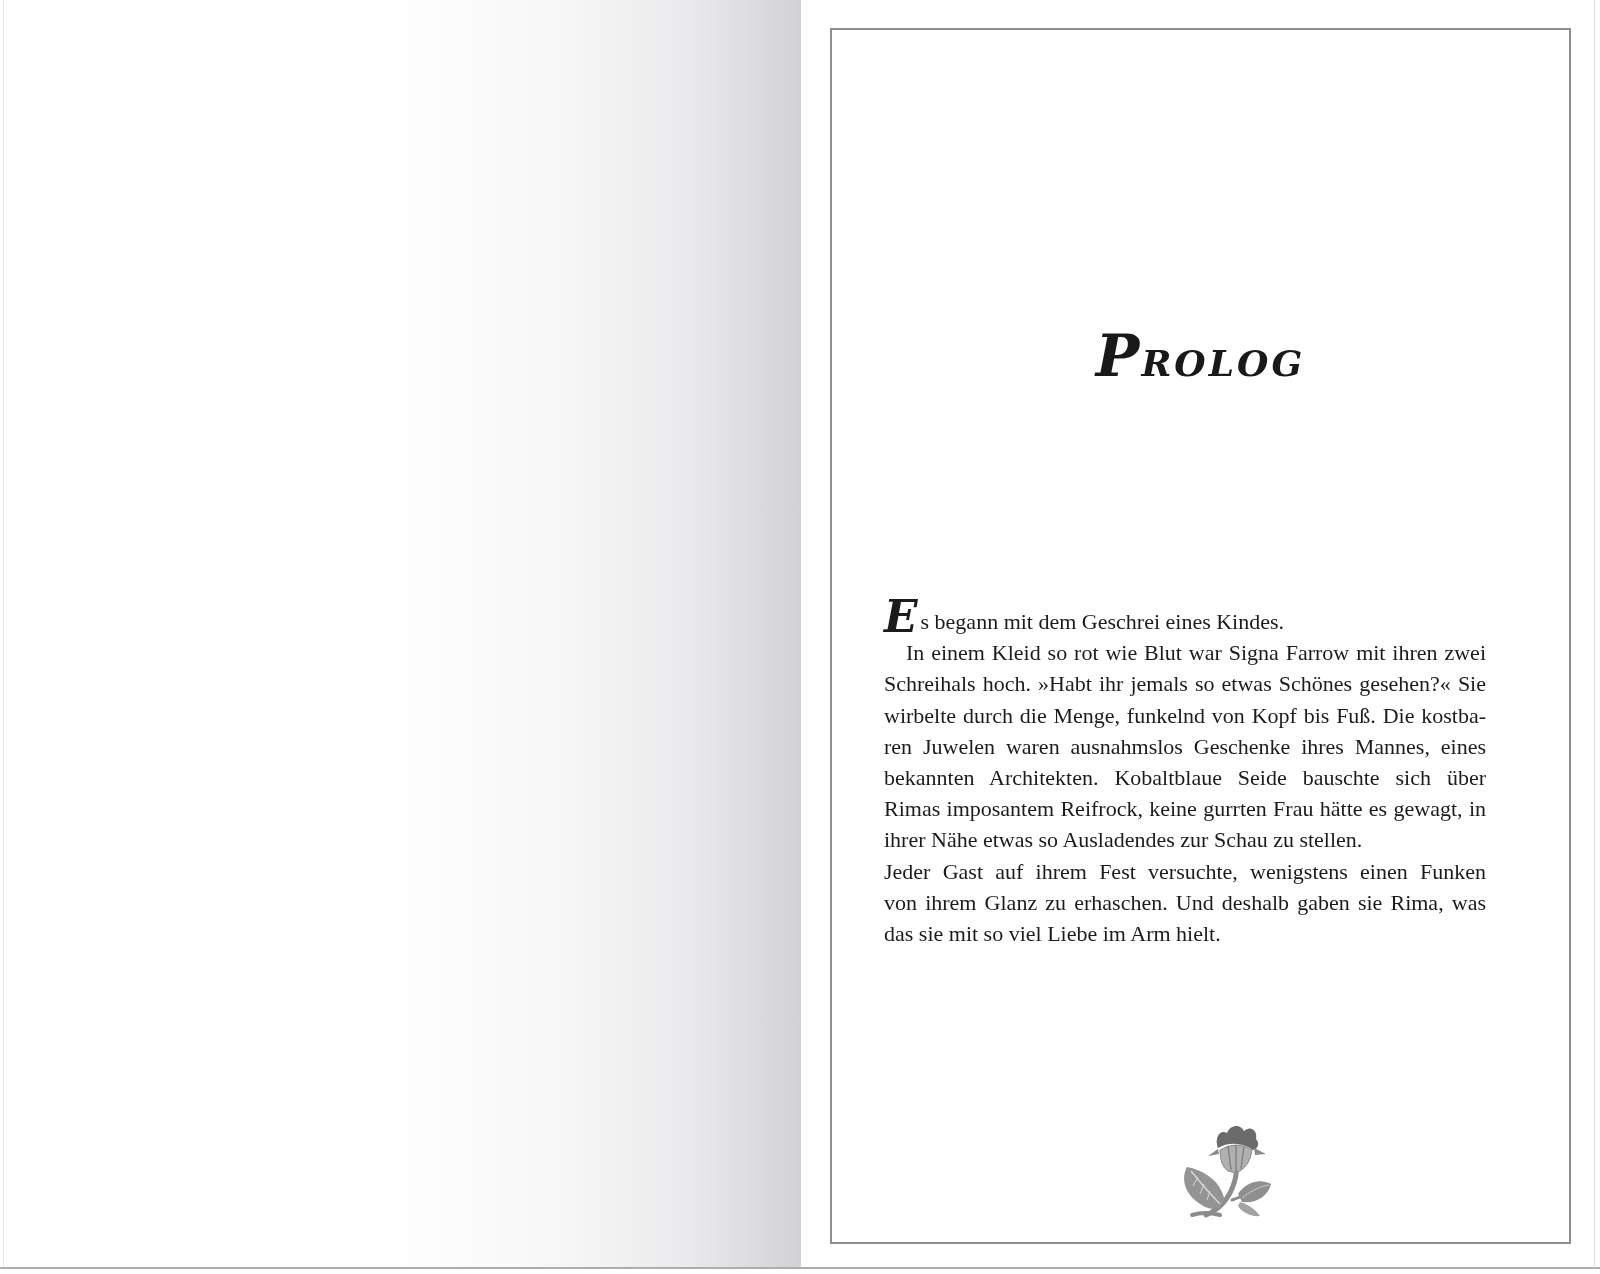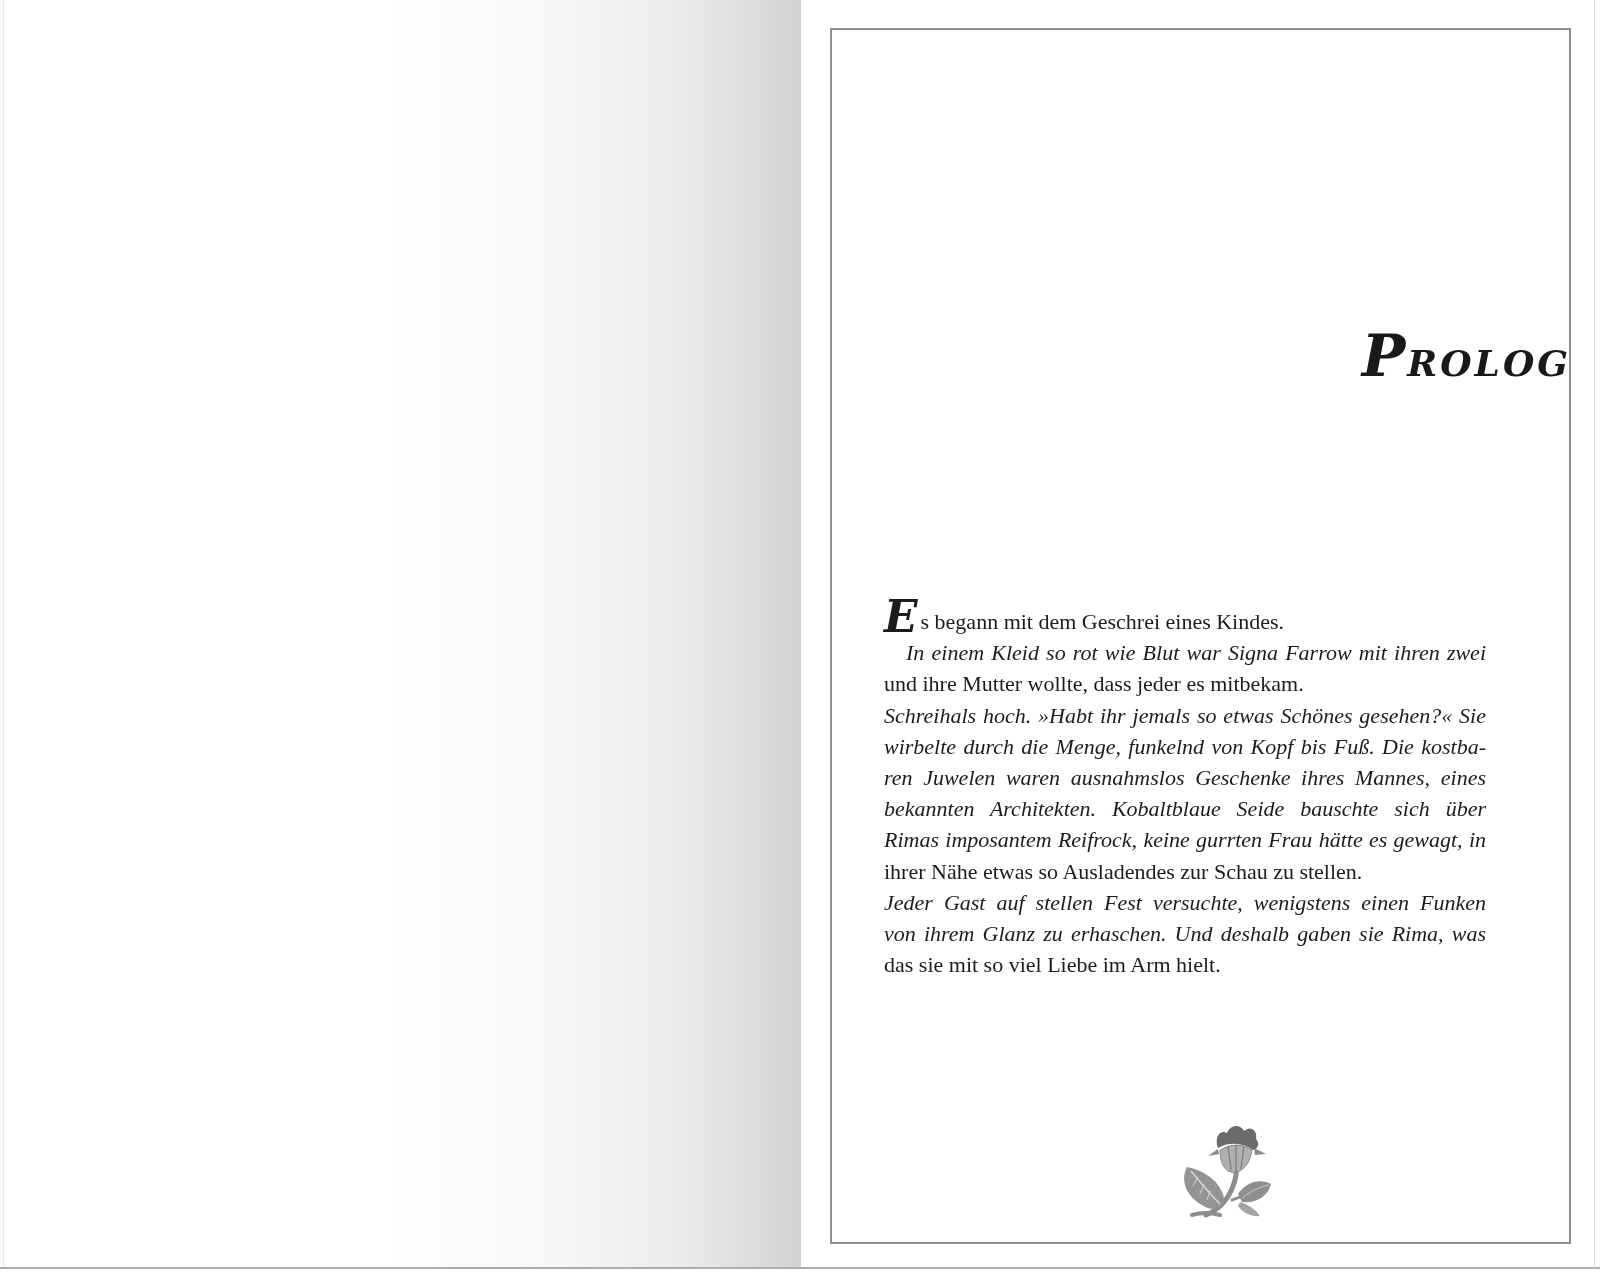--- a/index.html
+++ b/index.html
@@ -21,31 +21,31 @@
   .left-edge-line{position:absolute;left:3px;top:0;width:1px;height:1268px;background:#e7e7e7;}
   
   .right-page{position:absolute;left:801px;top:0;width:799px;height:1268px;background:#fff;}
   .frame{
     position:absolute;left:29px;top:28px;width:737px;height:1212px;
     border:2px solid var(--frame-border);
   }
   
   .title{
     position:absolute;left:29px;top:322px;width:741px;height:64px;line-height:64px;
-    text-align:right;color:#191919;white-space:nowrap;
+    text-align:center;color:#191919;white-space:nowrap;
   }
   .t-init{font:italic 700 58px "DejaVu Serif",serif;letter-spacing:0;}
   .t-rest{font:italic 700 36px "DejaVu Serif",serif;text-transform:uppercase;letter-spacing:3px;margin-left:2px;}
   
   .body{
     position:absolute;left:83px;top:606px;width:602px;
     font:22px/31.2px "Liberation Serif",serif;color:var(--ink);
   }
   .bline{height:31.2px;white-space:normal;}
-  .bline.just{text-align:justify;text-align-last:justify;font-style:italic;}
+  .bline.just{text-align:justify;text-align-last:justify;}
   .bline.indent{text-indent:22px;}
   .dropcap{
     font-family:"DejaVu Serif",serif;font-style:italic;font-weight:600;
     font-size:44px;line-height:1px;vertical-align:-3px;margin-right:3px;
   }
   
   .rose{position:absolute;left:375px;top:1122px;width:104px;height:96px;}
   
   .bottom-edge{position:absolute;left:0;top:1267px;width:1600px;height:2px;background:var(--page-edge-line);}
   .right-edge{position:absolute;left:1594px;top:0;width:1px;height:1268px;background:#dcdcdc;}
@@ -62,28 +62,27 @@
   <div class="right-page">
     <div class="frame"></div>
 
     <div class="title">
       <span class="t-init">P</span><span class="t-rest">rolog</span>
     </div>
 
     <div class="body" id="body-text">
         <div class="bline"><span class="dropcap">E</span>s begann mit dem Geschrei eines Kindes.</div>
         <div class="bline just indent">In einem Kleid so rot wie Blut war Signa Farrow mit ihren zwei</div>
-        <div class="bline">und ihre Mutter wollte, dass jeder es mitbekam.</div>
         <div class="bline just">Schreihals hoch. »Habt ihr jemals so etwas Schönes gesehen?« Sie</div>
         <div class="bline just">wirbelte durch die Menge, funkelnd von Kopf bis Fuß. Die kostba-</div>
         <div class="bline just">ren Juwelen waren ausnahmslos Geschenke ihres Mannes, eines</div>
         <div class="bline just">bekannten Architekten. Kobaltblaue Seide bauschte sich über</div>
         <div class="bline just">Rimas imposantem Reifrock, keine gurrten Frau hätte es gewagt, in</div>
         <div class="bline">ihrer Nähe etwas so Ausladendes zur Schau zu stellen.</div>
-        <div class="bline just">Jeder Gast auf stellen Fest versuchte, wenigstens einen Funken</div>
+        <div class="bline just">Jeder Gast auf ihrem Fest versuchte, wenigstens einen Funken</div>
         <div class="bline just">von ihrem Glanz zu erhaschen. Und deshalb gaben sie Rima, was</div>
         <div class="bline">das sie mit so viel Liebe im Arm hielt.</div>
       </div>
 
     <svg class="rose" viewBox="0 0 104 96" xmlns="http://www.w3.org/2000/svg" aria-hidden="true">
 
       <path d="M 16,93 C 26,90 36,91 44,93" fill="none" stroke="#8c8c8c" stroke-width="4" stroke-linecap="round"></path>
 
       <path d="M 30,93 C 42,88 52,78 57,64 C 60,56 61,52 60,46" fill="none" stroke="#8c8c8c" stroke-width="5" stroke-linecap="round"></path>
 

